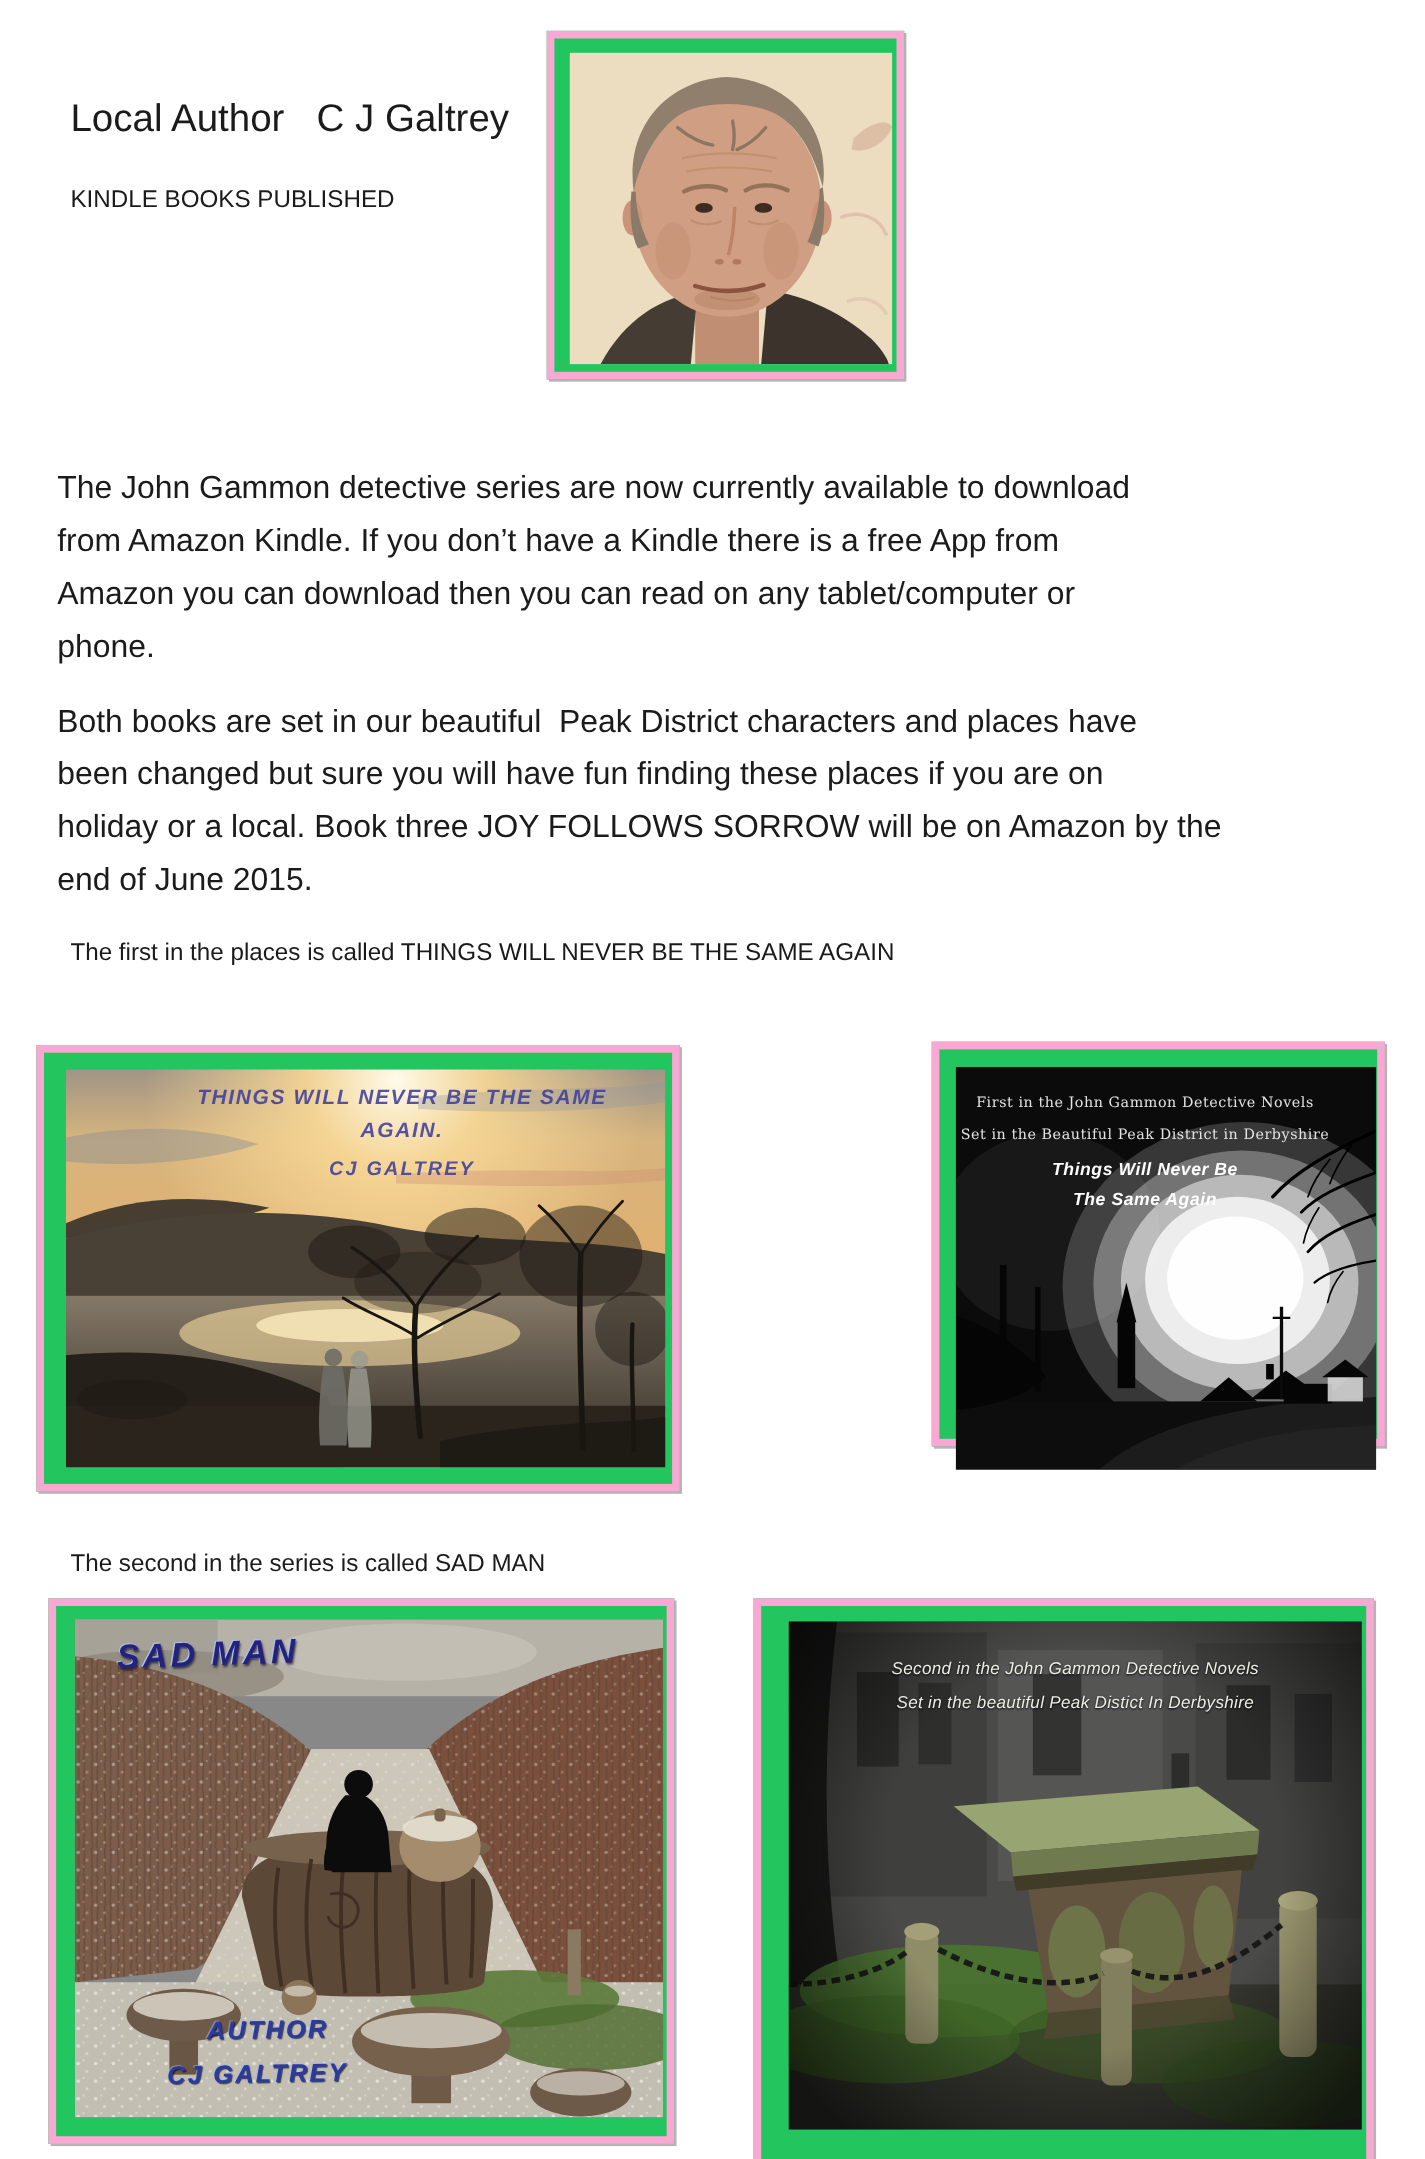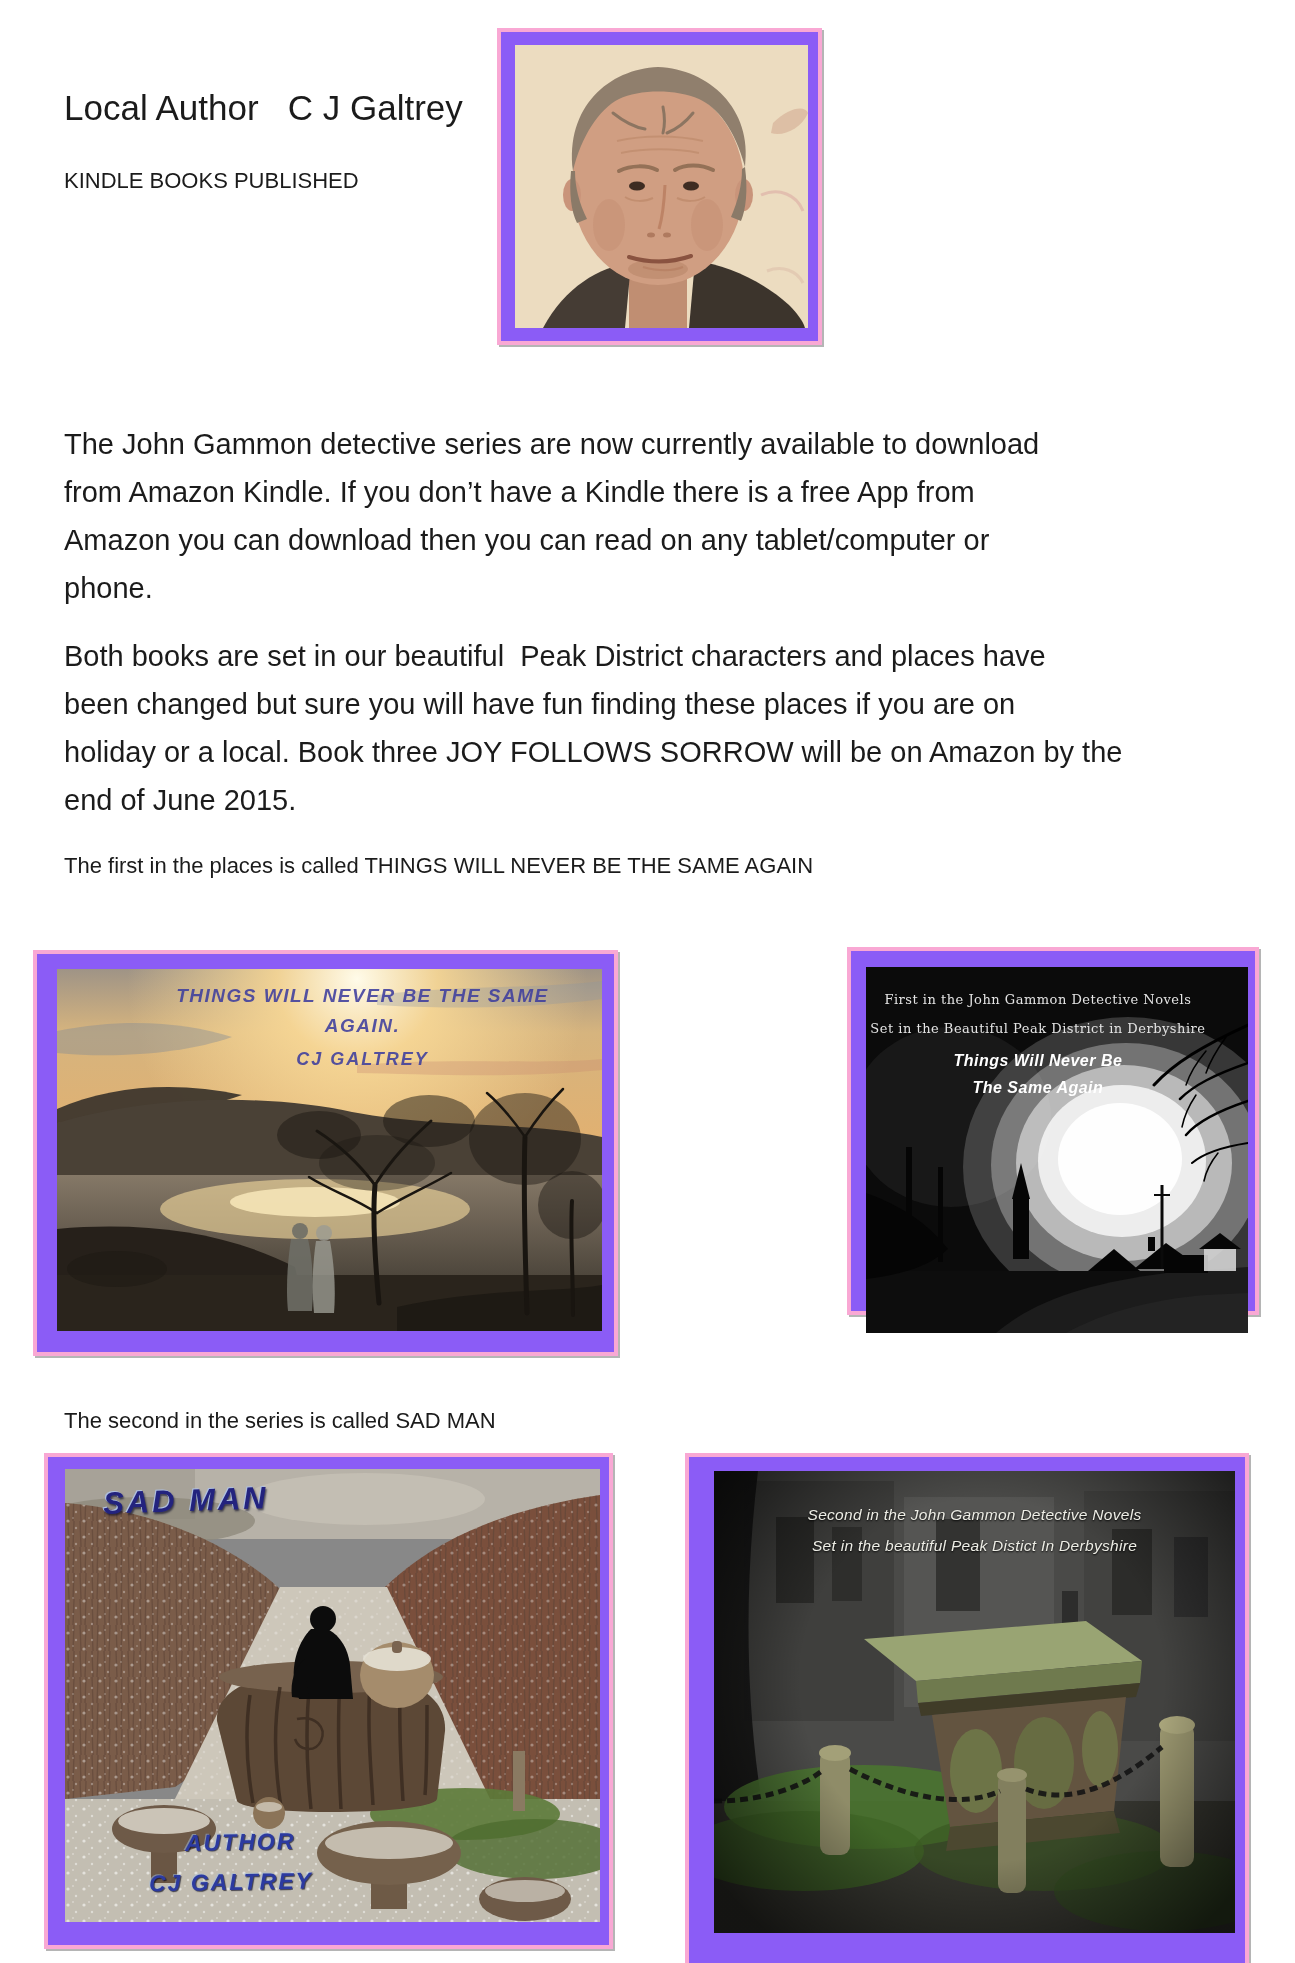--- a/index.html
+++ b/index.html
@@ -2,27 +2,27 @@
 <html><head>
 <meta charset="utf-8">
 <style>
 *{box-sizing:border-box;}
 html,body{margin:0;padding:0;background:#ffffff;}
 #page{position:relative;width:1295px;height:1963px;background:#ffffff;
   font-family:"Liberation Sans",sans-serif;color:#1b1b1b;overflow:hidden;}
 .abs{position:absolute;}
 #heading{left:64px;top:88px;font-size:35px;white-space:pre;}
 #subheading{left:64px;top:168px;font-size:22px;}
-.para{left:64px;width:1195px;font-size:29px;line-height:48px;white-space:pre-wrap;}
+.para{left:52px;width:1195px;font-size:29px;line-height:48px;white-space:pre-wrap;}
 #para1{top:420px;}
 #para2{top:632px;}
 .caption{left:64px;font-size:22px;white-space:pre-wrap;}
 #caption1{top:853px;}
 #caption2{top:1408px;}
-.frame{position:absolute;background:#8b5cf6;border:4px solid #f9a8d4;box-shadow:2px 2px 0 #b5b5b5;}
+.frame{position:absolute;background:#22c55e;border:7px solid #f9a8d4;box-shadow:2px 2px 0 #b5b5b5;}
 .photo{position:absolute;overflow:hidden;background:#888;}
 .photo svg{display:block;width:100%;height:100%;}
 #portrait-frame{left:497px;top:28px;width:325px;height:317px;}
 #portrait-photo{left:14px;top:13px;width:293px;height:283px;background:#ecdcc0;}
 #c1-frame{left:33px;top:950px;width:585px;height:406px;}
 #c1-photo{left:20px;top:15px;width:545px;height:362px;}
 #c2-frame{left:847px;top:947px;width:412px;height:368px;}
 #c2-photo{left:15px;top:16px;width:382px;height:366px;background:#0b0b0b;}
 #c3-frame{left:44px;top:1453px;width:569px;height:496px;}
 #c3-photo{left:17px;top:12px;width:535px;height:453px;}

